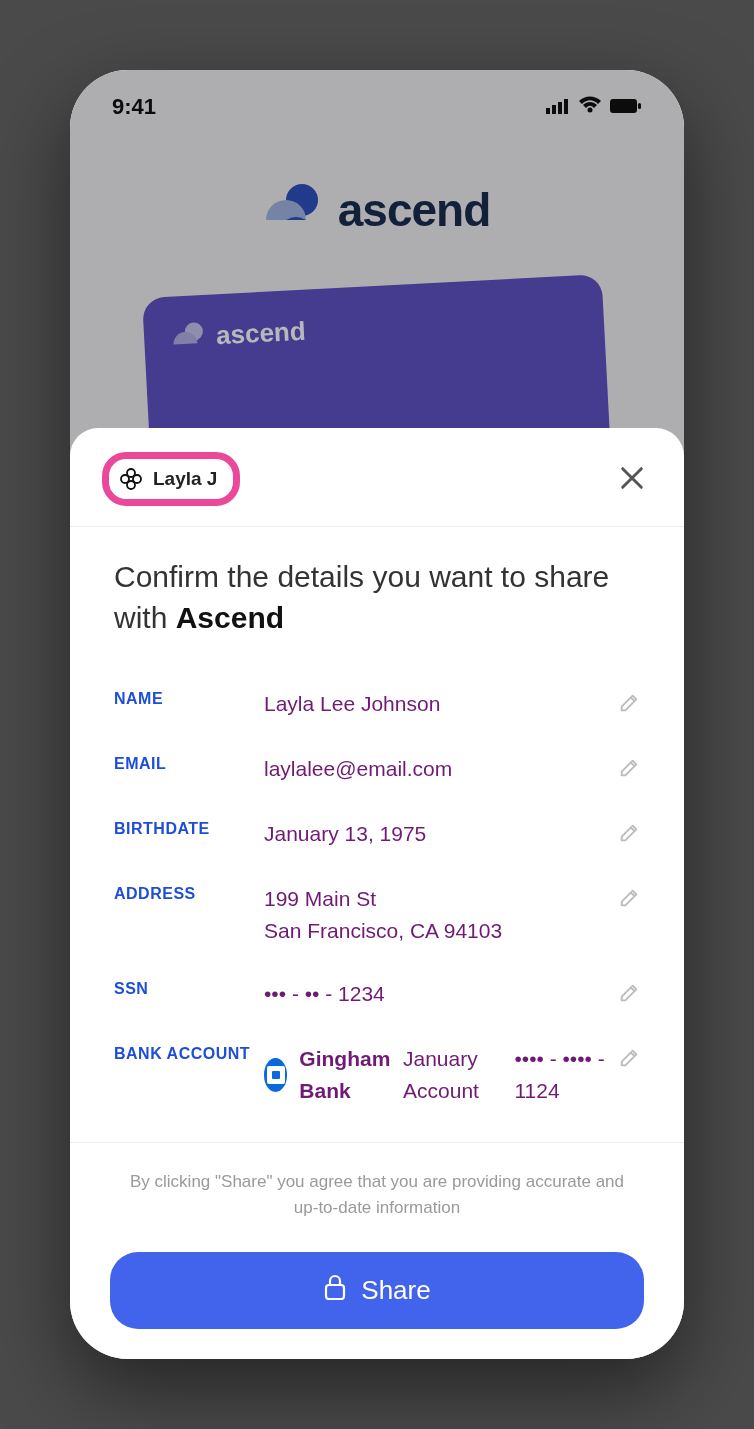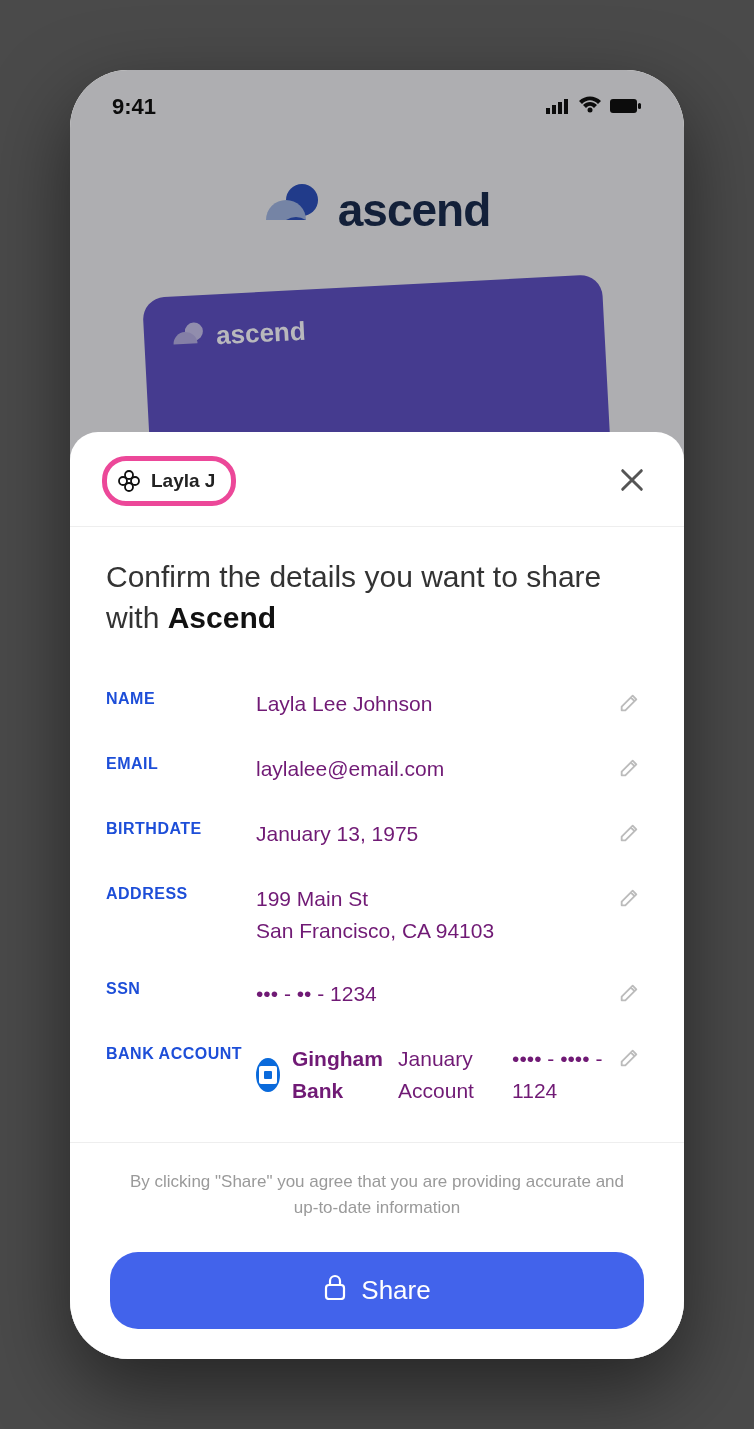--- a/index.html
+++ b/index.html
@@ -78,32 +78,32 @@
   display: flex;
   justify-content: space-between;
   align-items: center;
   padding: 0 32px 20px 32px;
   border-bottom: 1px solid #eee;
 }
 .chip {
   display: flex;
   align-items: center;
   gap: 10px;
-  border: 5px solid #ec4899;
+  border: 7px solid #ec4899;
   border-radius: 24px;
   padding: 8px 16px 8px 10px;
   font-size: 19px;
   font-weight: 600;
   color: #222;
 }
 .chip-icon { width: 24px; height: 24px; }
 .close-btn { background: none; border: none; cursor: pointer; padding: 6px; }
 .close-btn svg { width: 28px; height: 28px; }
 
-.sheet-body { padding: 30px 40px 0 36px; }
+.sheet-body { padding: 30px 40px 0 36px; margin-left: 8px; }
 .heading {
   font-size: 30px;
   font-weight: 400;
   color: #333;
   line-height: 1.35;
 }
 .heading strong { font-weight: 700; color: #111; }
 
 .detail-list { margin-top: 34px; }
 .detail-row {

